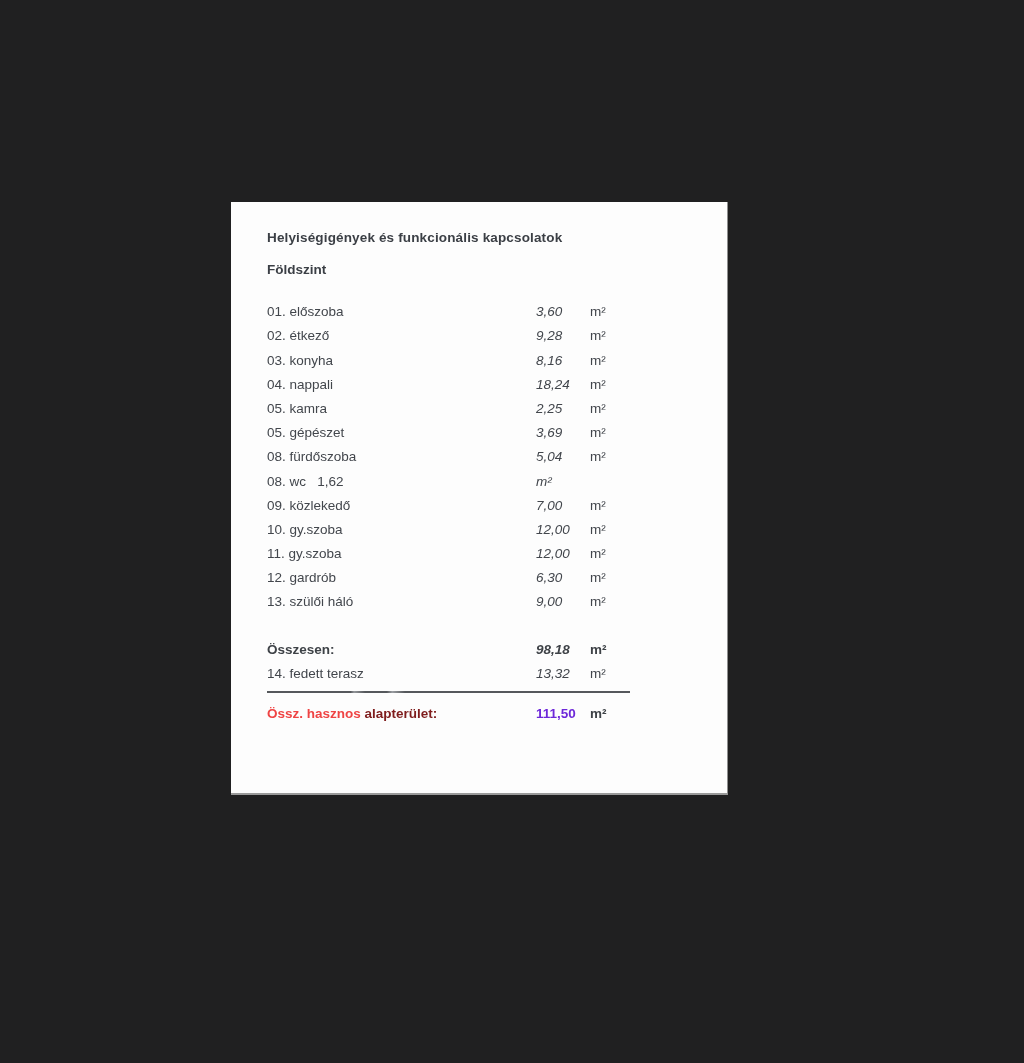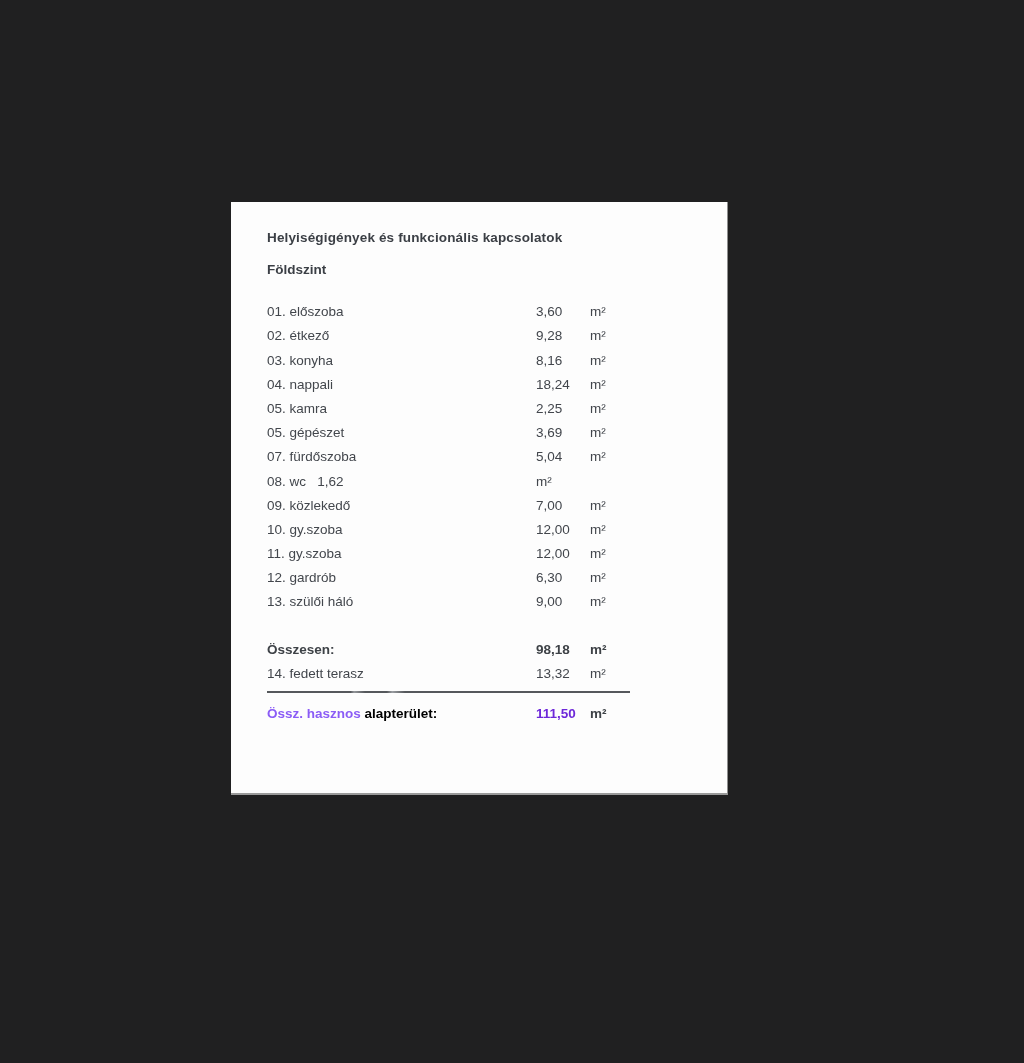--- a/index.html
+++ b/index.html
@@ -58,20 +58,21 @@
     height: 24.2px;
     align-items: flex-end;
   }
   .c-label {
     width: 269px;
     white-space: pre;
   }
   .c-area {
     width: 54px;
     white-space: pre;
+    font-style: italic;
   }
   .c-unit {
     width: 50px;
     white-space: pre;
   }
   .summary-block {
     position: absolute;
     left: 36px;
     top: 431px;
     width: 440px;
@@ -91,22 +92,22 @@
   }
   .grand-total {
     position: absolute;
     left: 36px;
     top: 504px;
     width: 440px;
     display: flex;
     font-weight: bold;
   }
   .gt-label { width: 269px; white-space: pre; }
-  .gt-label .dark { color: #8b5cf6; }
-  .gt-label .light { color: #000000; }
+  .gt-label .dark { color: #ef4444; }
+  .gt-label .light { color: #7f1d1d; }
   .gt-area { width: 54px; color: #6d28d9; white-space: pre; }
   .gt-unit { width: 50px; color: #3e4247; white-space: pre; }
 </style>
 </head>
 <body>
 
 <div class="viewer">
   <div class="page">
 
     <div class="doc-title">Helyiségigények és funkcionális kapcsolatok</div>
@@ -137,21 +138,21 @@
         <span class="c-label">05. kamra</span>
         <span class="c-area">2,25</span>
         <span class="c-unit">m²</span>
       </div>
       <div class="row">
         <span class="c-label">05. gépészet</span>
         <span class="c-area">3,69</span>
         <span class="c-unit">m²</span>
       </div>
       <div class="row">
-        <span class="c-label">07. fürdőszoba</span>
+        <span class="c-label">08. fürdőszoba</span>
         <span class="c-area">5,04</span>
         <span class="c-unit">m²</span>
       </div>
       <div class="row">
         <span class="c-label">08. wc   1,62</span>
         <span class="c-area">m²</span>
         <span class="c-unit"></span>
       </div>
       <div class="row">
         <span class="c-label">09. közlekedő</span>

